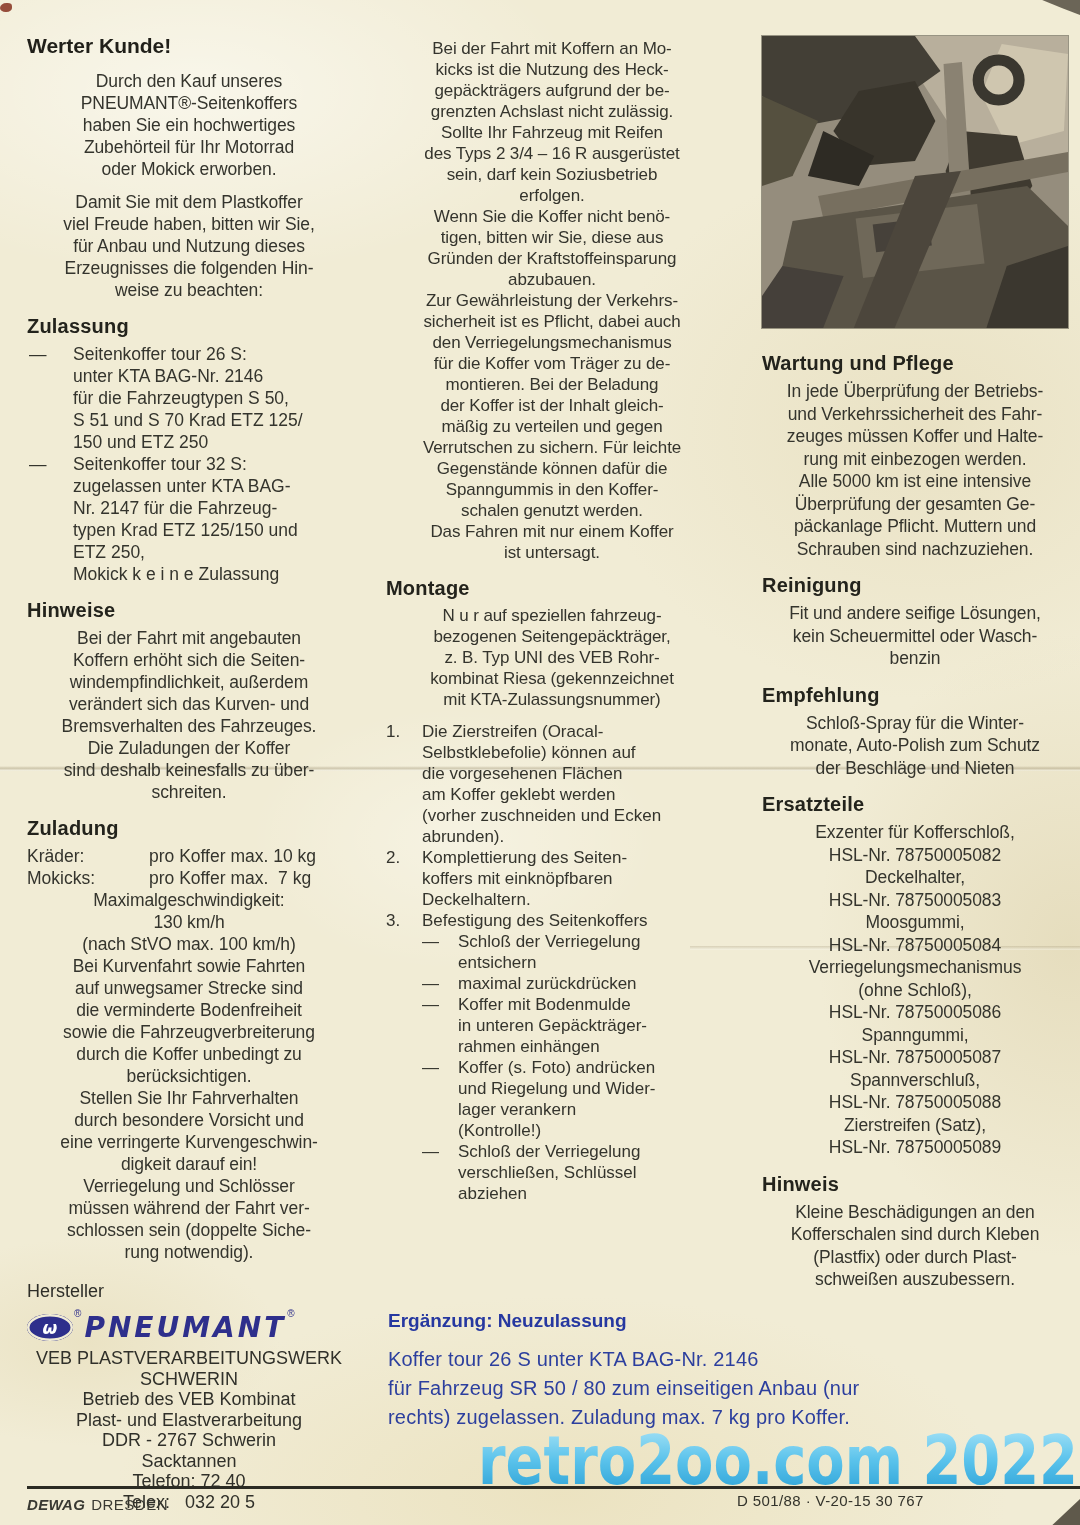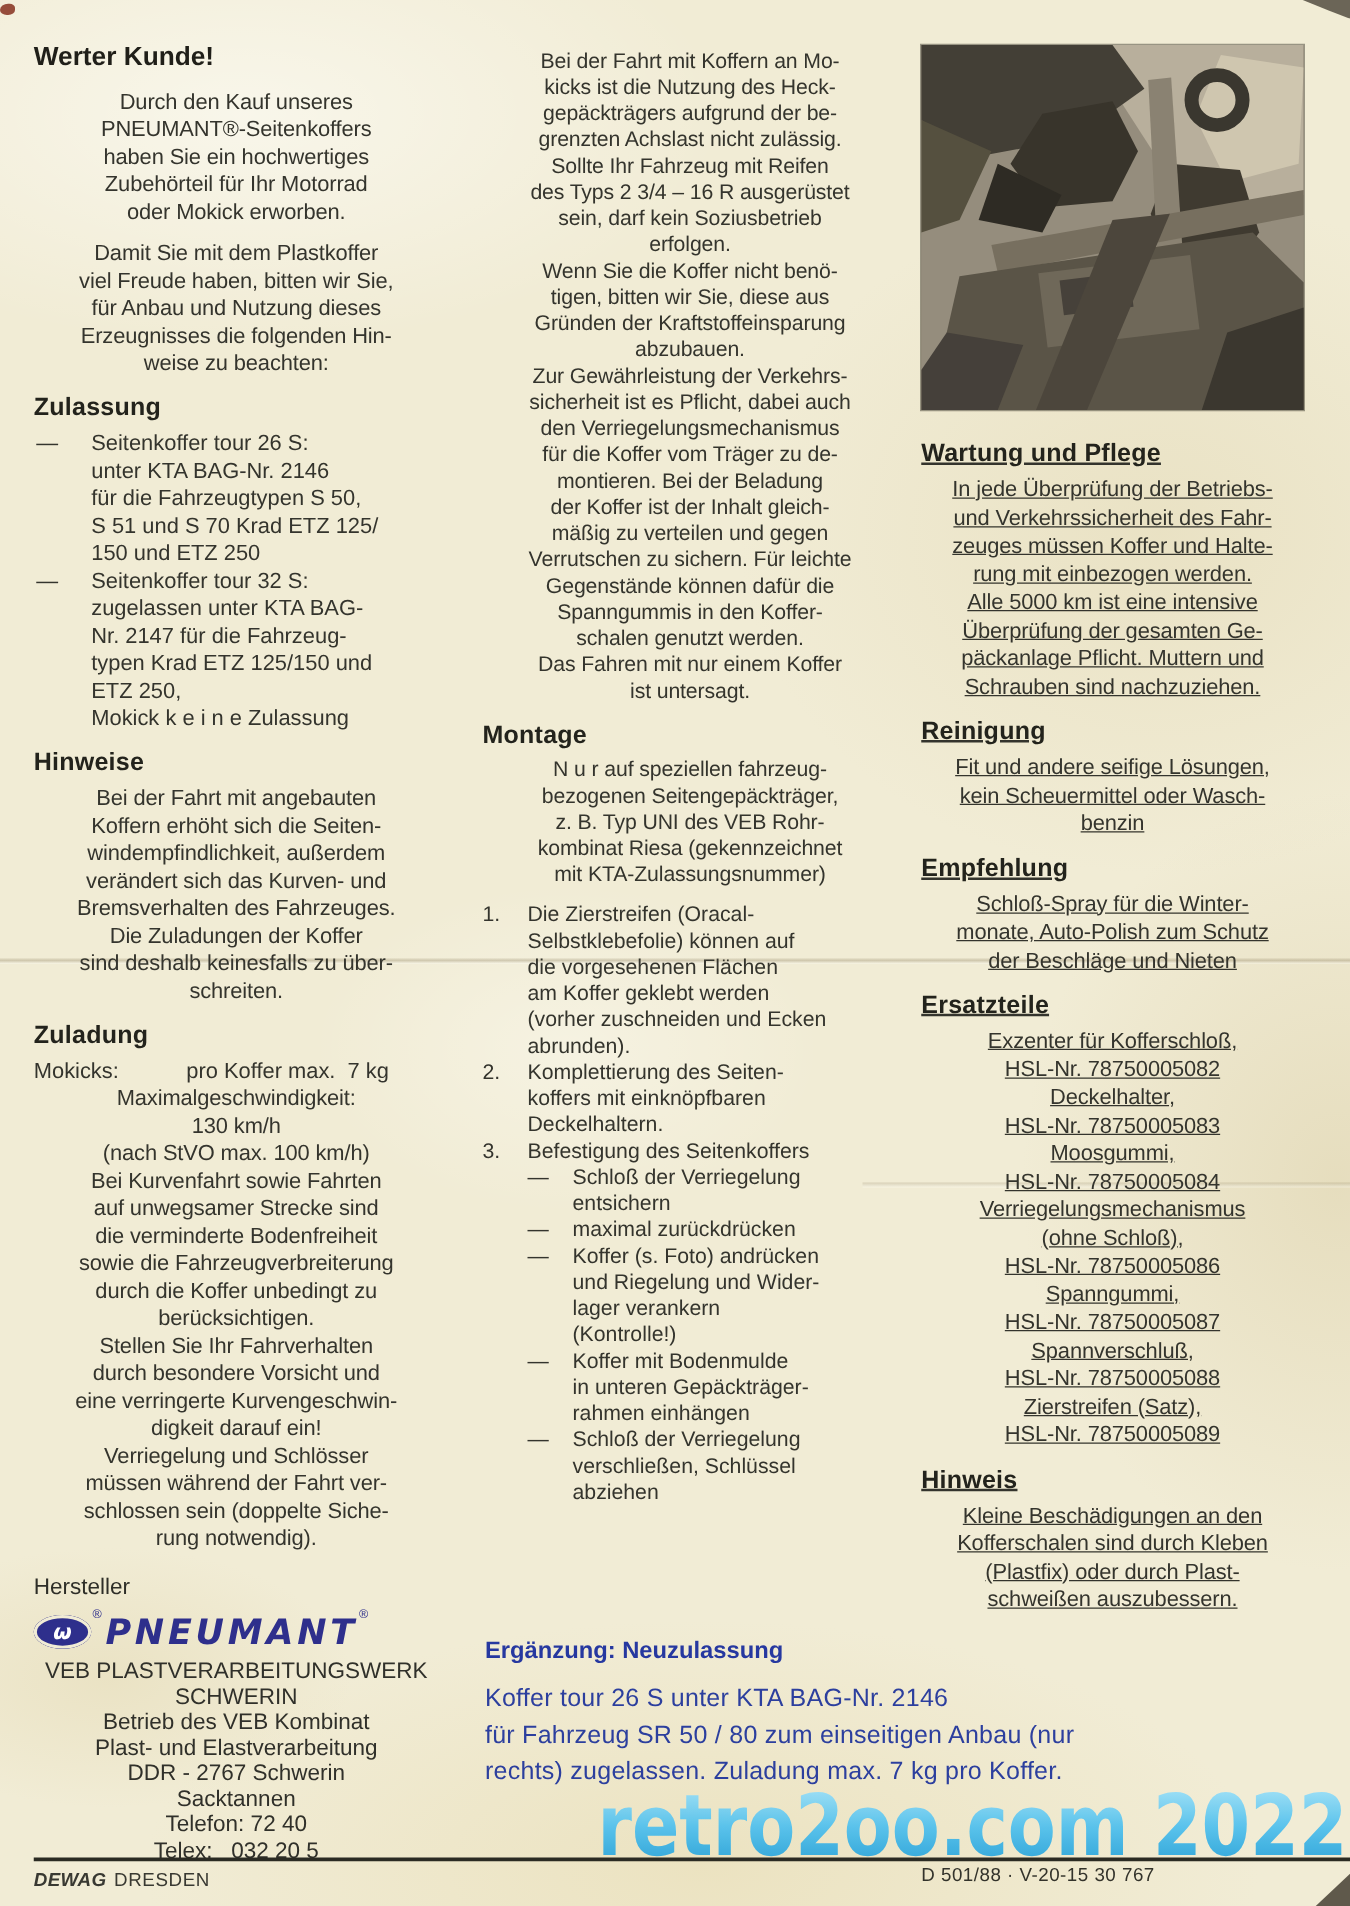--- a/index.html
+++ b/index.html
@@ -12,21 +12,21 @@
       radial-gradient(ellipse 720px 320px at 52% 98%, rgba(231,219,176,.55), transparent 62%),
       radial-gradient(ellipse 420px 520px at 99% 62%, rgba(213,199,155,.40), transparent 60%),
       radial-gradient(ellipse 340px 220px at 42% 55%, rgba(255,255,250,.35), transparent 60%),
       radial-gradient(ellipse 300px 160px at 8% 88%, rgba(224,212,170,.40), transparent 65%);
     font-family:"Liberation Sans", sans-serif;
     color:#34342d;
   }
   .col{position:absolute;}
   #col1{left:27px;top:34px;width:324px;}
   #col2{left:386px;top:38px;width:332px;}
-  #col3{left:737px;top:36px;width:306px;text-decoration:underline;}
+  #col3{left:762px;top:36px;width:306px;}
 
   .head{font-size:20px;font-weight:bold;color:#23231c;margin:14px 0 5px 0;letter-spacing:.2px;}
   .head.first{margin-top:0;}
   .title{font-size:21px;font-weight:bold;color:#201f19;margin:0 0 12px 0;}
   .pre{white-space:pre-line;text-align:center;}
   p{margin:0 0 11px 0;}
   #col1 .body{font-size:17.5px;line-height:22px;letter-spacing:-0.1px;}
   #col2 .body{font-size:17px;line-height:21px;letter-spacing:-0.1px;}
   #col3 .body{font-size:17.5px;line-height:22.5px;letter-spacing:-0.1px;}
 
@@ -126,20 +126,24 @@
     <p class="body pre">Bei der Fahrt mit angebauten
 Koffern erhöht sich die Seiten-
 windempfindlichkeit, außerdem
 verändert sich das Kurven- und
 Bremsverhalten des Fahrzeuges.
 Die Zuladungen der Koffer
 sind deshalb keinesfalls zu über-
 schreiten.</p>
 
     <div class="head">Zuladung</div>
+    <div class="zrow">
+      <span class="zlabel">Kräder:</span>
+      <span>pro Koffer max. 10 kg</span>
+    </div>
     <div class="zrow">
       <span class="zlabel">Mokicks:</span>
       <span>pro Koffer max.&nbsp;&nbsp;7 kg</span>
     </div>
     <p class="body pre">Maximalgeschwindigkeit:
 130 km/h
 (nach StVO max. 100 km/h)
 Bei Kurvenfahrt sowie Fahrten
 auf unwegsamer Strecke sind
 die verminderte Bodenfreiheit
@@ -226,29 +230,29 @@
       <span class="t">Befestigung des Seitenkoffers</span>
     </div>
     <div class="sub">
       <span class="t">Schloß der Verriegelung
 entsichern</span>
     </div>
     <div class="sub">
       <span class="t">maximal zurückdrücken</span>
     </div>
     <div class="sub">
+      <span class="t">Koffer mit Bodenmulde
+in unteren Gepäckträger-
+rahmen einhängen</span>
+    </div>
+    <div class="sub">
       <span class="t">Koffer (s. Foto) andrücken
 und Riegelung und Wider-
 lager verankern
 (Kontrolle!)</span>
-    </div>
-    <div class="sub">
-      <span class="t">Koffer mit Bodenmulde
-in unteren Gepäckträger-
-rahmen einhängen</span>
     </div>
     <div class="sub">
       <span class="t">Schloß der Verriegelung
 verschließen, Schlüssel
 abziehen</span>
     </div>
   </div>
 
   <div class="col" id="col3">
     <div class="photo-frame">

